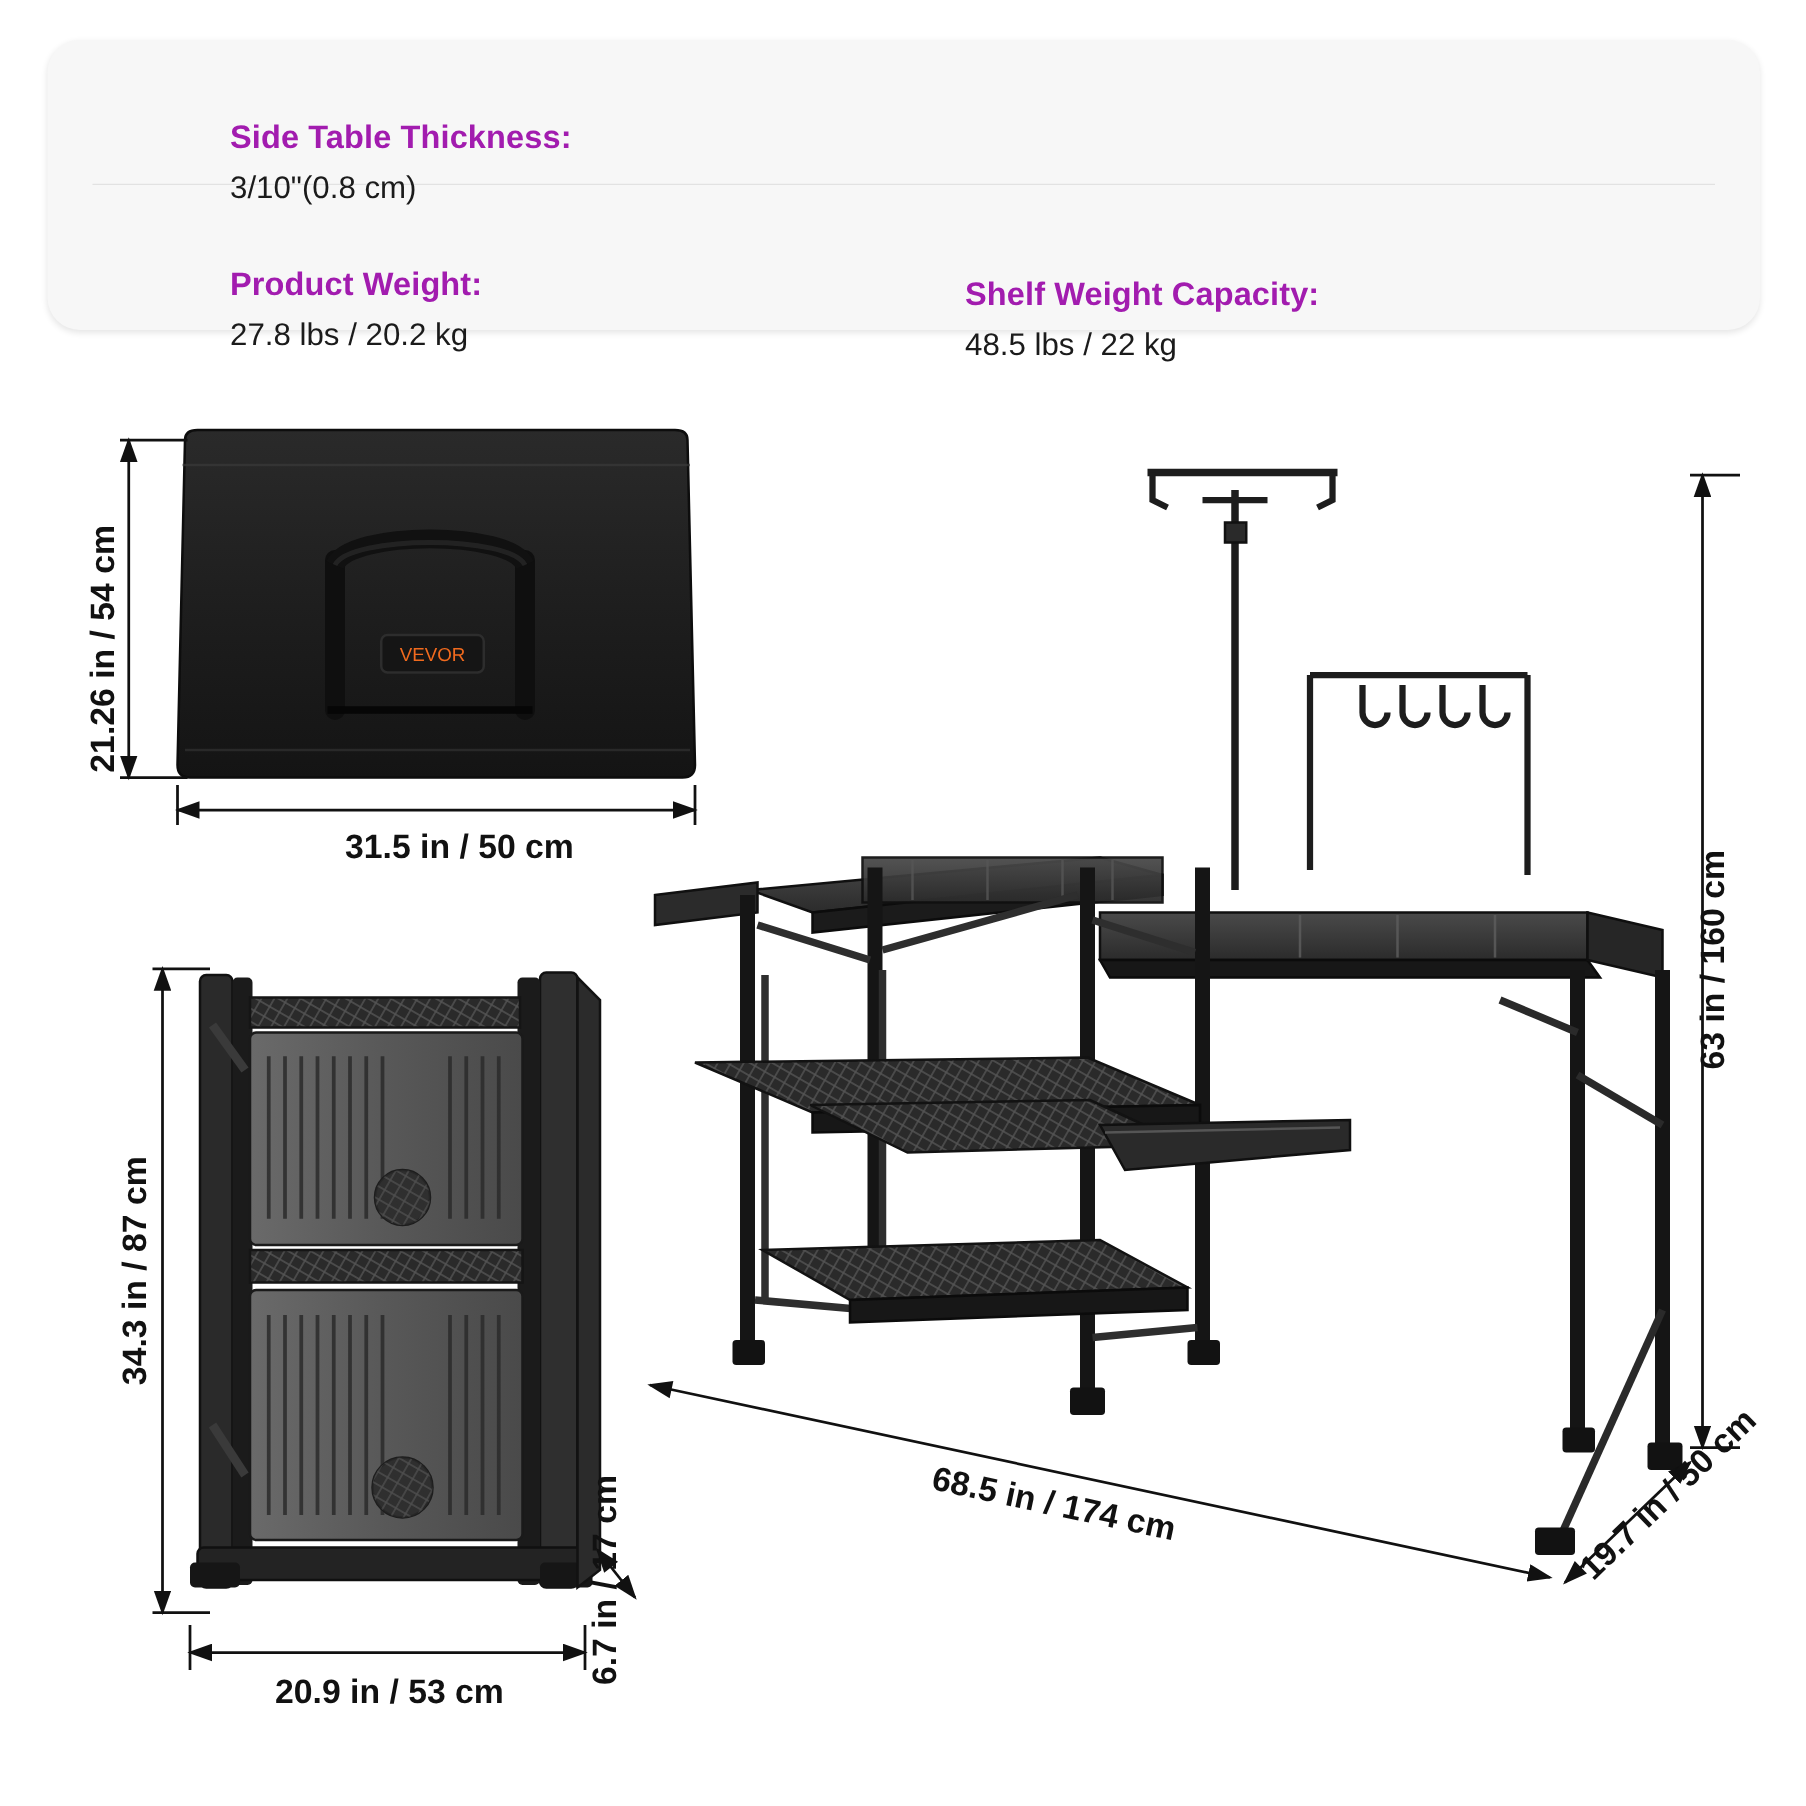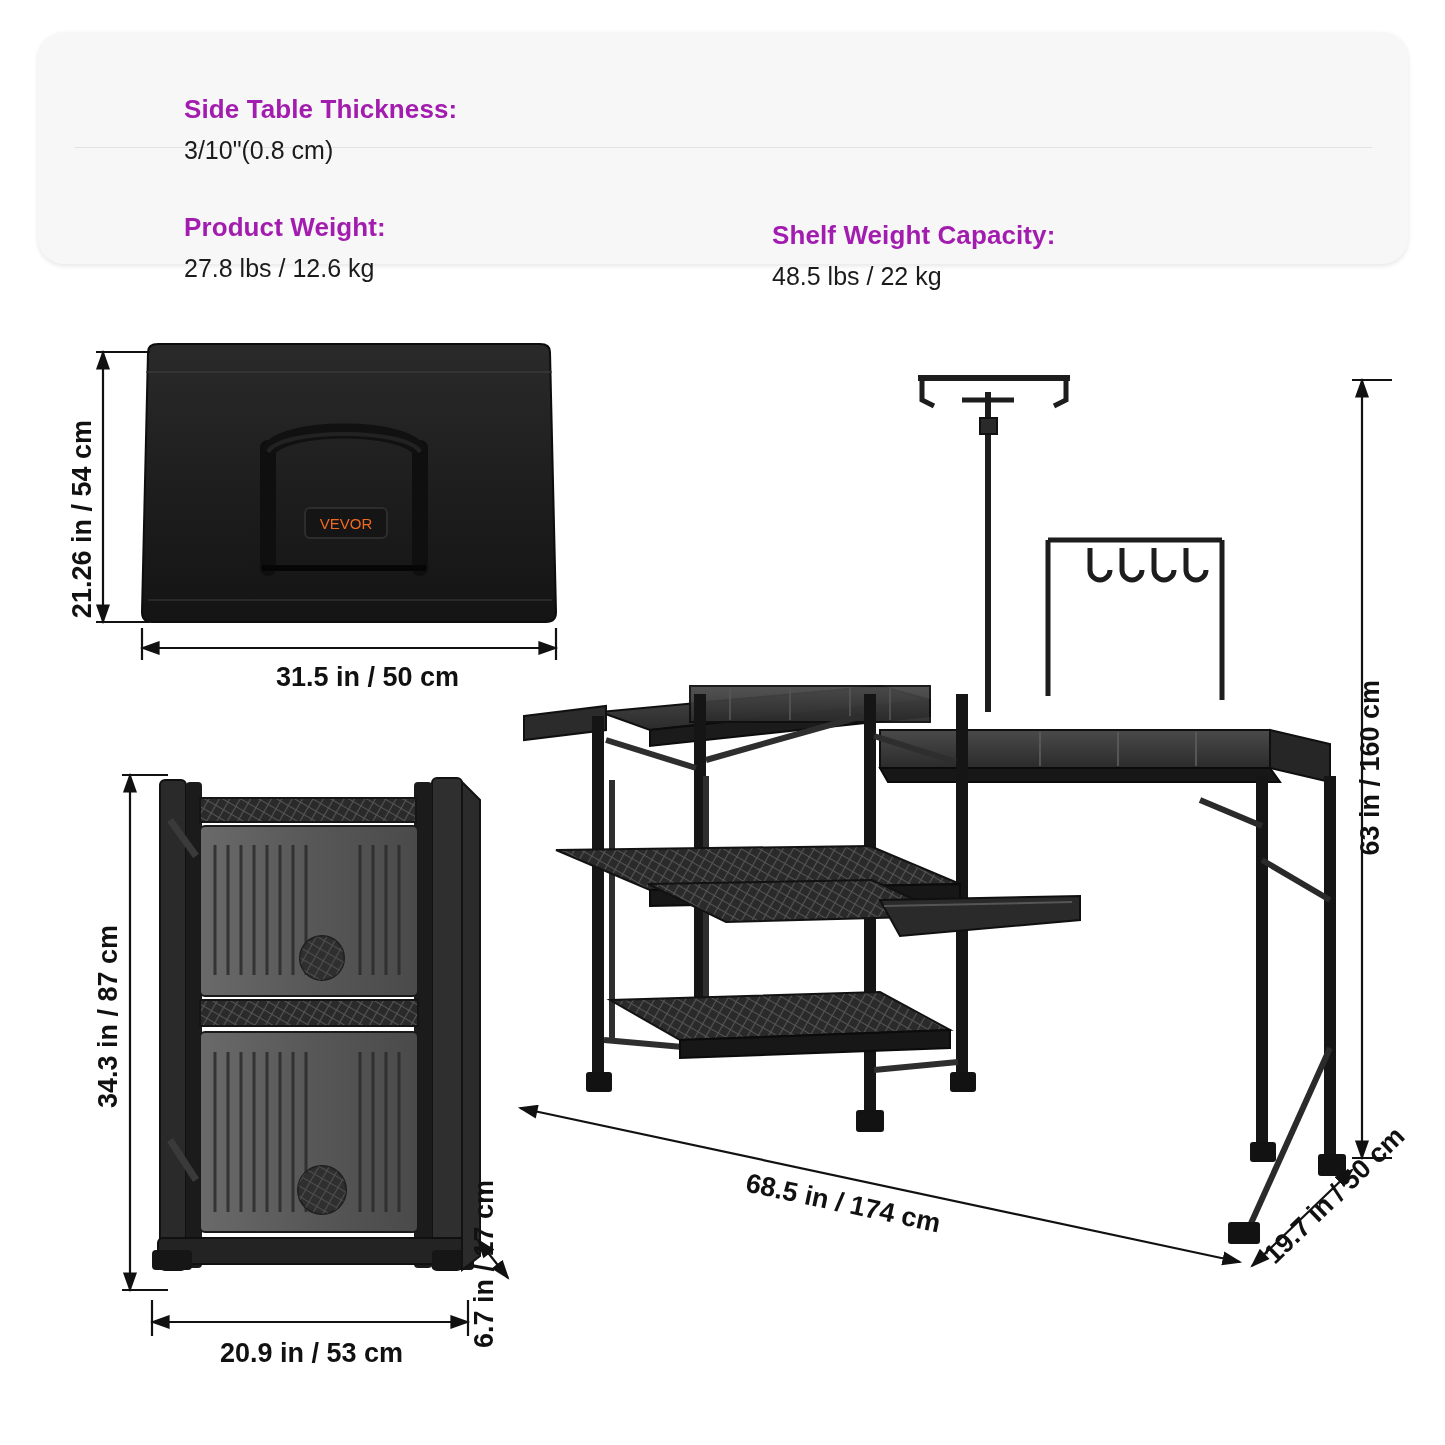--- a/index.html
+++ b/index.html
@@ -52,21 +52,21 @@
   <div class="spec-divider"></div>
 
   <div class="spec-cell c1">
     <div class="spec-title">Side Table Thickness:</div>
     <div class="spec-value">3/10"(0.8 cm)</div>
   </div>
 
 
   <div class="spec-cell c3">
     <div class="spec-title">Product Weight:</div>
-    <div class="spec-value">27.8 lbs / 12.6 kg</div>
+    <div class="spec-value">27.8 lbs / 20.2 kg</div>
   </div>
 
   <div class="spec-cell c4">
     <div class="spec-title">Shelf Weight Capacity:</div>
     <div class="spec-value">48.5 lbs / 22 kg</div>
   </div>
 </div>
 
 <svg class="layer" viewBox="0 0 1445 1445">
   <defs>

